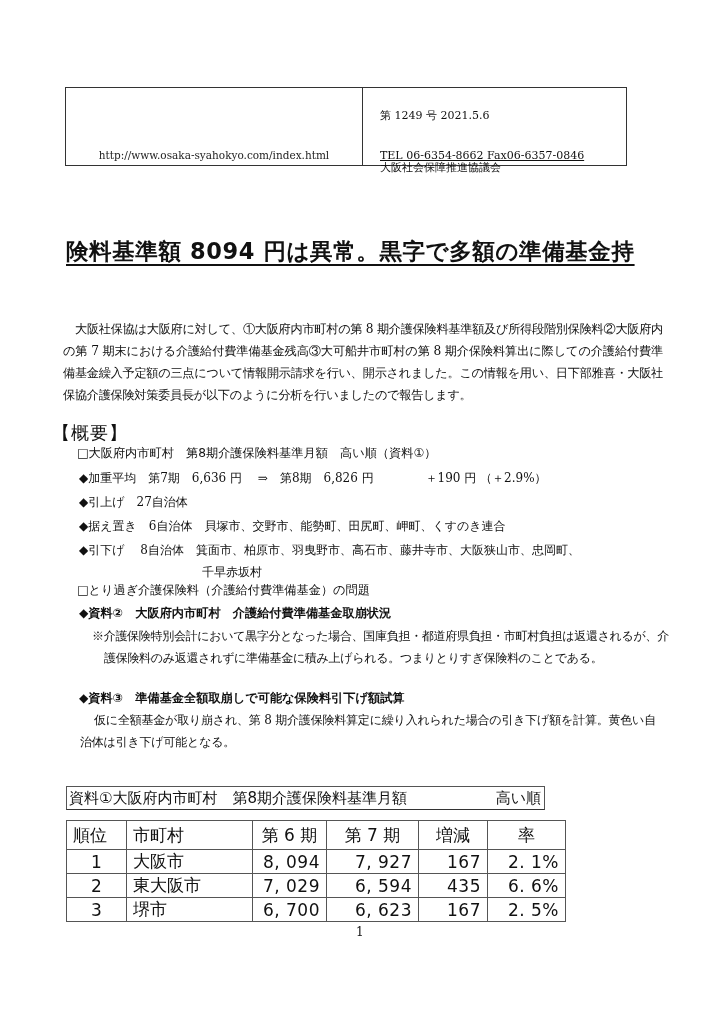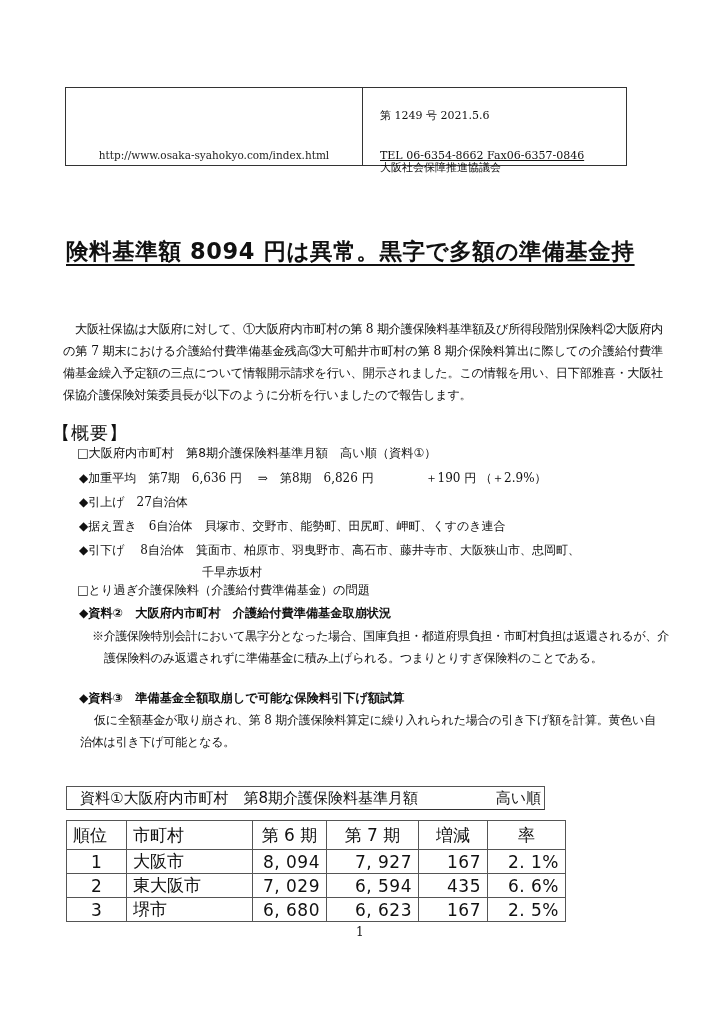--- a/index.html
+++ b/index.html
@@ -72,21 +72,21 @@
   .trial {
     left: 80px; top: 710px; width: 584px;
     font-size: 12px; line-height: 21.5px; text-indent: 14px; letter-spacing: -0.2px;
   }
 
   
   .table-caption {
     left: 66px; top: 786px; width: 479px; height: 24px; box-sizing: border-box;
     border: 1px solid #555; border-bottom: 1.6px solid #333;
     font-family: "DejaVu Sans", sans-serif; font-size: 15px; line-height: 22px;
-    padding-left: 13px; white-space: nowrap;
+    padding-left: 2px; white-space: nowrap;
   }
   .table-caption .right { position: absolute; right: 3px; top: 0; }
 
   table.data {
     position: absolute; left: 66px; top: 820px; border-collapse: collapse;
     font-family: "DejaVu Sans", sans-serif; font-size: 17px;
   }
   table.data th, table.data td {
     border: 1px solid #555; padding: 0 6px; font-weight: normal; box-sizing: border-box;
   }
@@ -167,21 +167,21 @@
       <td class="center">2</td>
       <td>東大阪市</td>
       <td class="right">7, 029</td>
       <td class="right">6, 594</td>
       <td class="right">435</td>
       <td class="right">6. 6%</td>
     </tr>
     <tr>
       <td class="center">3</td>
       <td>堺市</td>
-      <td class="right">6, 680</td>
+      <td class="right">6, 700</td>
       <td class="right">6, 623</td>
       <td class="right">167</td>
       <td class="right">2. 5%</td>
     </tr>
   </tbody>
 </table>
 
 <div class="abs page-num">1</div>
 
 </body></html>

